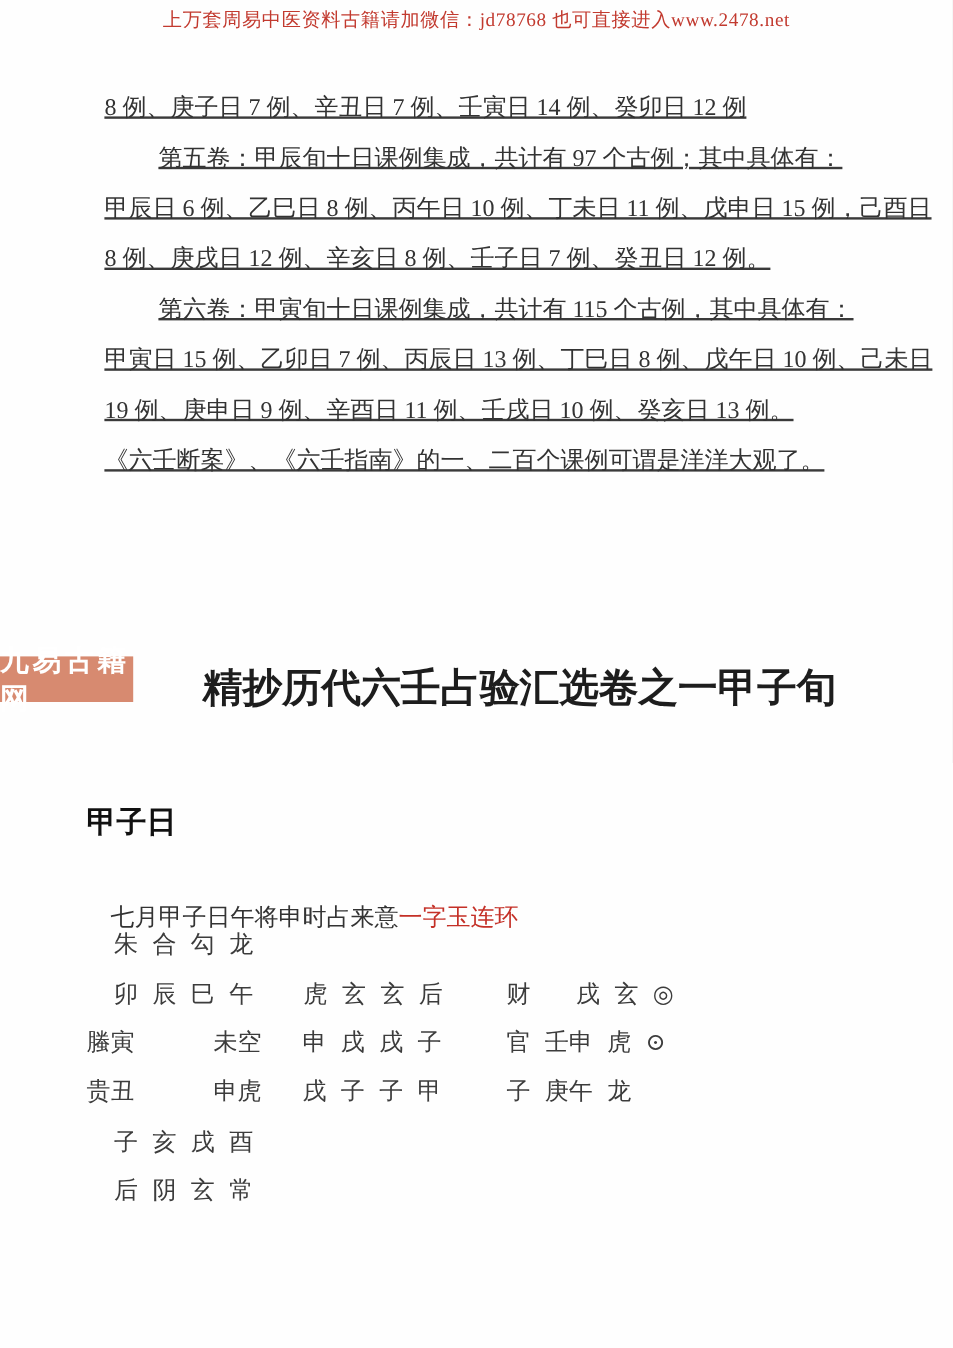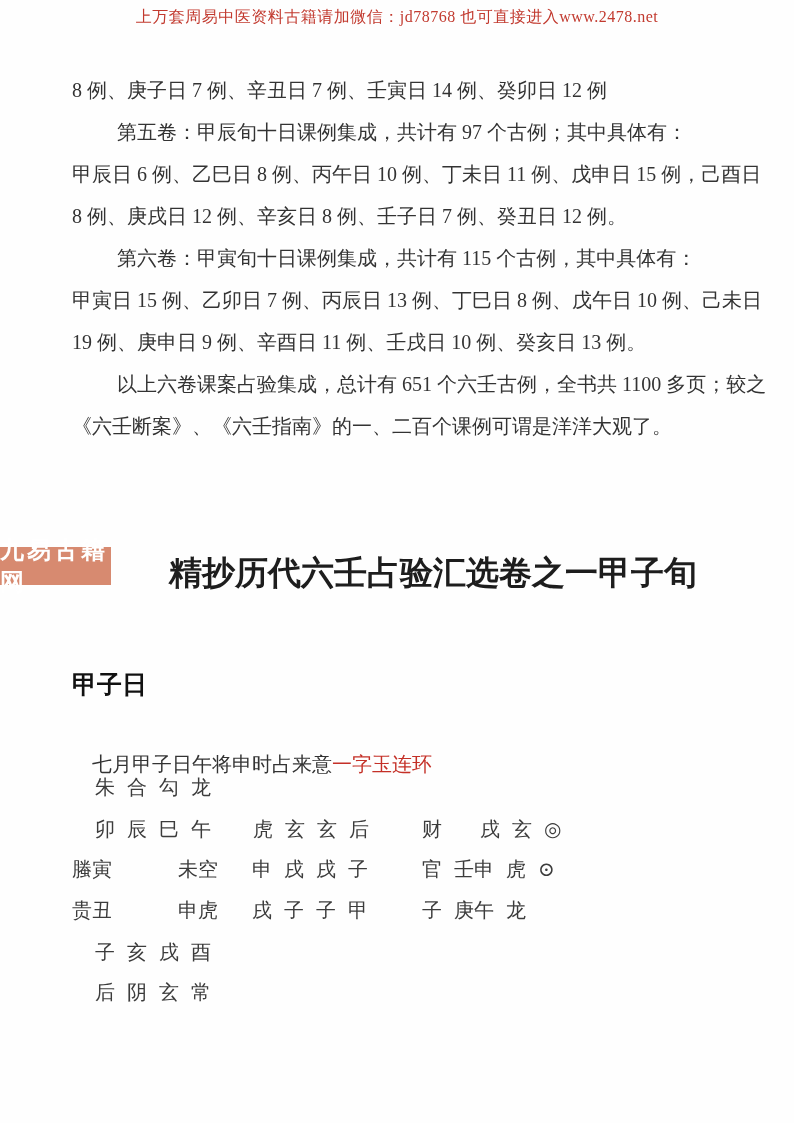--- a/index.html
+++ b/index.html
@@ -21,22 +21,23 @@
     width: 100%;
     text-align: center;
     font-size: 16px;
     letter-spacing: 0.5px;
     color: #c23a2f;
     white-space: pre;
   }
   .intro {
     position: absolute;
     top: 69px;
-    left: 72px;
+    left: 87px;
     width: 656px;
+    text-decoration: underline;
   }
   .intro .line {
     font-size: 20px;
     line-height: 42px;
     white-space: nowrap;
     color: #333;
   }
   .intro .line.indent { text-indent: 45px; }
   .watermark {
     position: absolute;
@@ -126,21 +127,20 @@
   <div class="header-note">上万套周易中医资料古籍请加微信：jd78768 也可直接进入www.2478.net</div>
 
   <div class="intro">
     <div class="line">8 例、庚子日 7 例、辛丑日 7 例、壬寅日 14 例、癸卯日 12 例</div>
     <div class="line indent">第五卷：甲辰旬十日课例集成，共计有 97 个古例；其中具体有：</div>
     <div class="line">甲辰日 6 例、乙巳日 8 例、丙午日 10 例、丁未日 11 例、戊申日 15 例，己酉日</div>
     <div class="line">8 例、庚戌日 12 例、辛亥日 8 例、壬子日 7 例、癸丑日 12 例。</div>
     <div class="line indent">第六卷：甲寅旬十日课例集成，共计有 115 个古例，其中具体有：</div>
     <div class="line">甲寅日 15 例、乙卯日 7 例、丙辰日 13 例、丁巳日 8 例、戊午日 10 例、己未日</div>
     <div class="line">19 例、庚申日 9 例、辛酉日 11 例、壬戌日 10 例、癸亥日 13 例。</div>
-    <div class="line indent">以上六卷课案占验集成，总计有 651 个六壬古例，全书共 1100 多页；较之</div>
     <div class="line">《六壬断案》、《六壬指南》的一、二百个课例可谓是洋洋大观了。</div>
   </div>
 
   <div class="watermark">
     <span>九易古籍网</span>
   </div>
 
   <h1 class="doc-title">精抄历代六壬占验汇选卷之一甲子旬</h1>
 
   <h2 class="section-heading">甲子日</h2>

